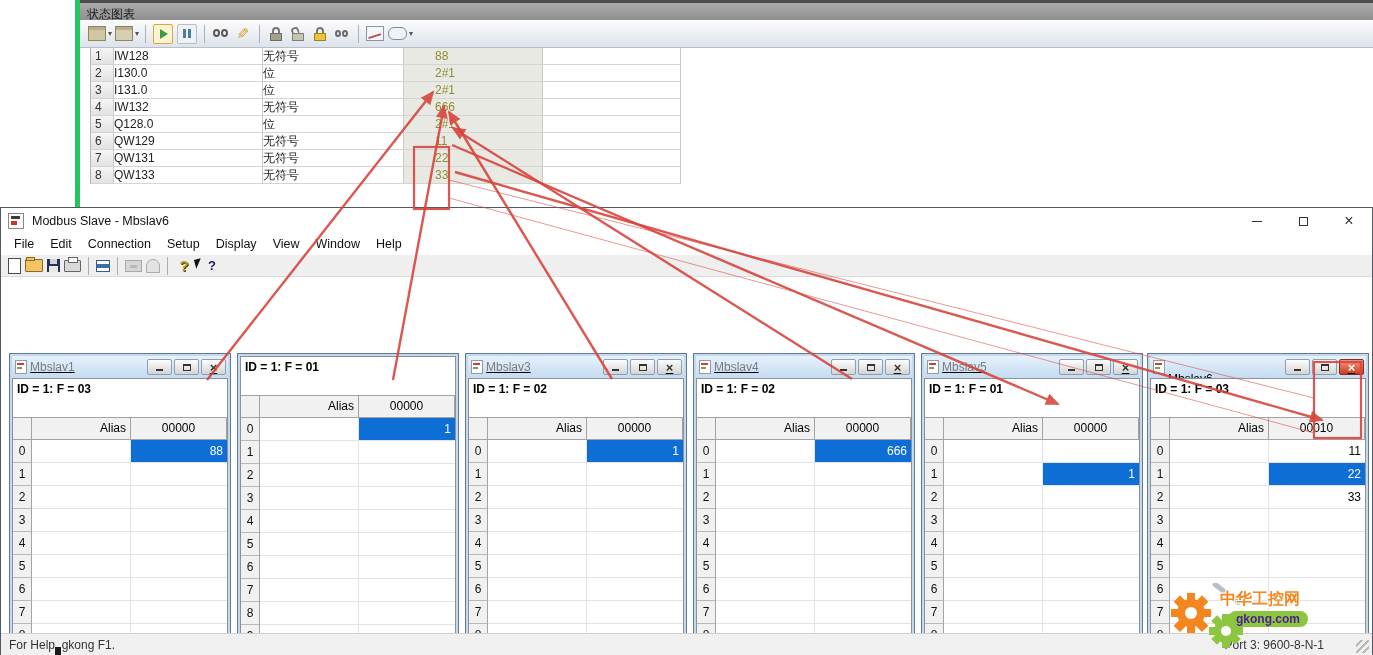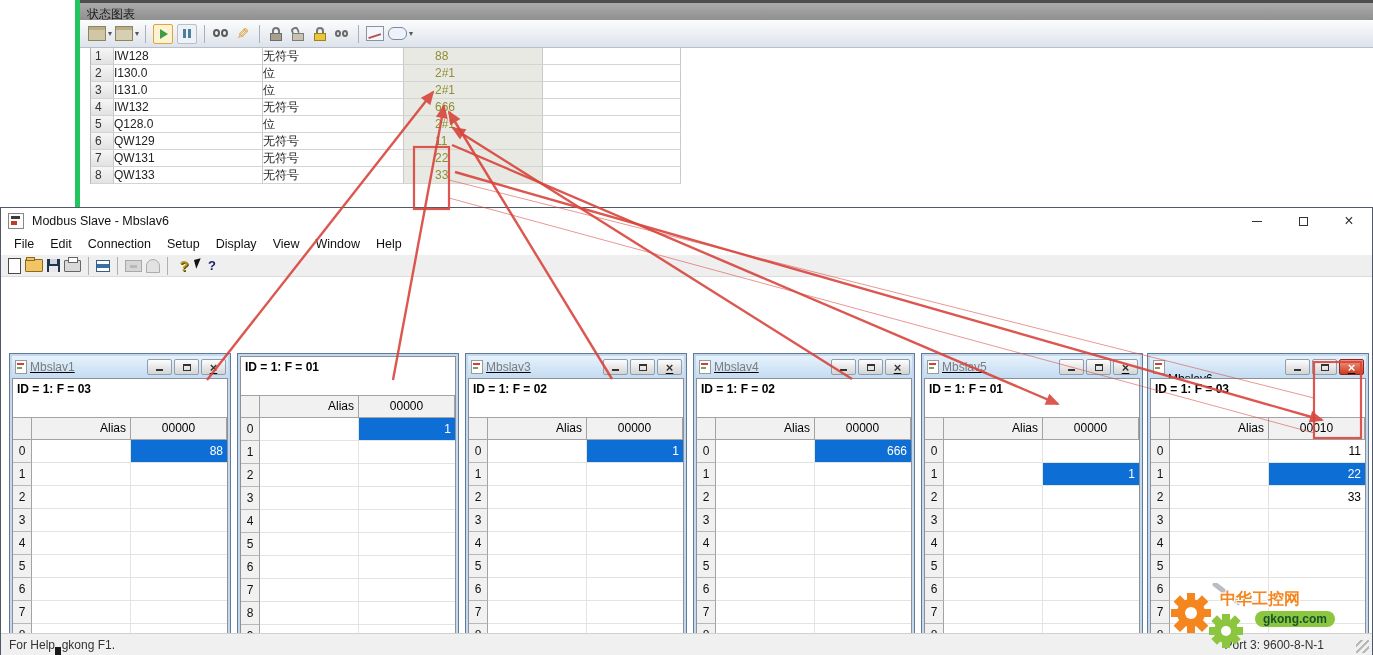--- a/index.html
+++ b/index.html
@@ -131,22 +131,22 @@
   .g-rn{width:19px;background:#f1f1f1;border-right:1px solid #a3a3a3;border-bottom:1px solid #b8b8b8;
     box-sizing:border-box;text-align:center;line-height:22px;color:#111;}
   .g-ac{width:99px;border-right:1px solid #e3e3e3;border-bottom:1px solid #e3e3e3;box-sizing:border-box;}
   .g-vc{flex:1;border-bottom:1px solid #e3e3e3;box-sizing:border-box;text-align:right;
     padding-right:4px;line-height:22px;color:#000;}
   .g-vc.sel{background:#0d6ed6;color:#fff;}
   
   #watermark{position:absolute;left:1158px;top:583px;width:150px;height:70px;z-index:40;pointer-events:none;}
   .wm-text1{position:absolute;left:62px;top:6px;font-size:16px;font-weight:bold;color:#f5861f;
     text-shadow:-1px -1px 0 #fff,1px -1px 0 #fff,-1px 1px 0 #fff,1px 1px 0 #fff;white-space:nowrap;}
-  .wm-text2{position:absolute;left:70px;top:28px;font-size:12px;font-weight:bold;color:#14532d;
-    background:#8cc63f;border-radius:8px;padding:1px 8px;margin-left:27px;}
+  .wm-text2{position:absolute;left:70px;top:28px;font-size:12px;font-weight:bold;color:#4c1d95;
+    background:#8cc63f;border-radius:8px;padding:1px 8px;}
   
   #overlay{position:absolute;left:0;top:0;width:1373px;height:655px;z-index:50;pointer-events:none;}
   .stray{position:absolute;left:55px;top:647px;width:6px;height:8px;background:#1a1a1a;z-index:60;}
 </style>
 </head>
 <body>
 
 <div id="screen">
 
   <div id="statusWin">

